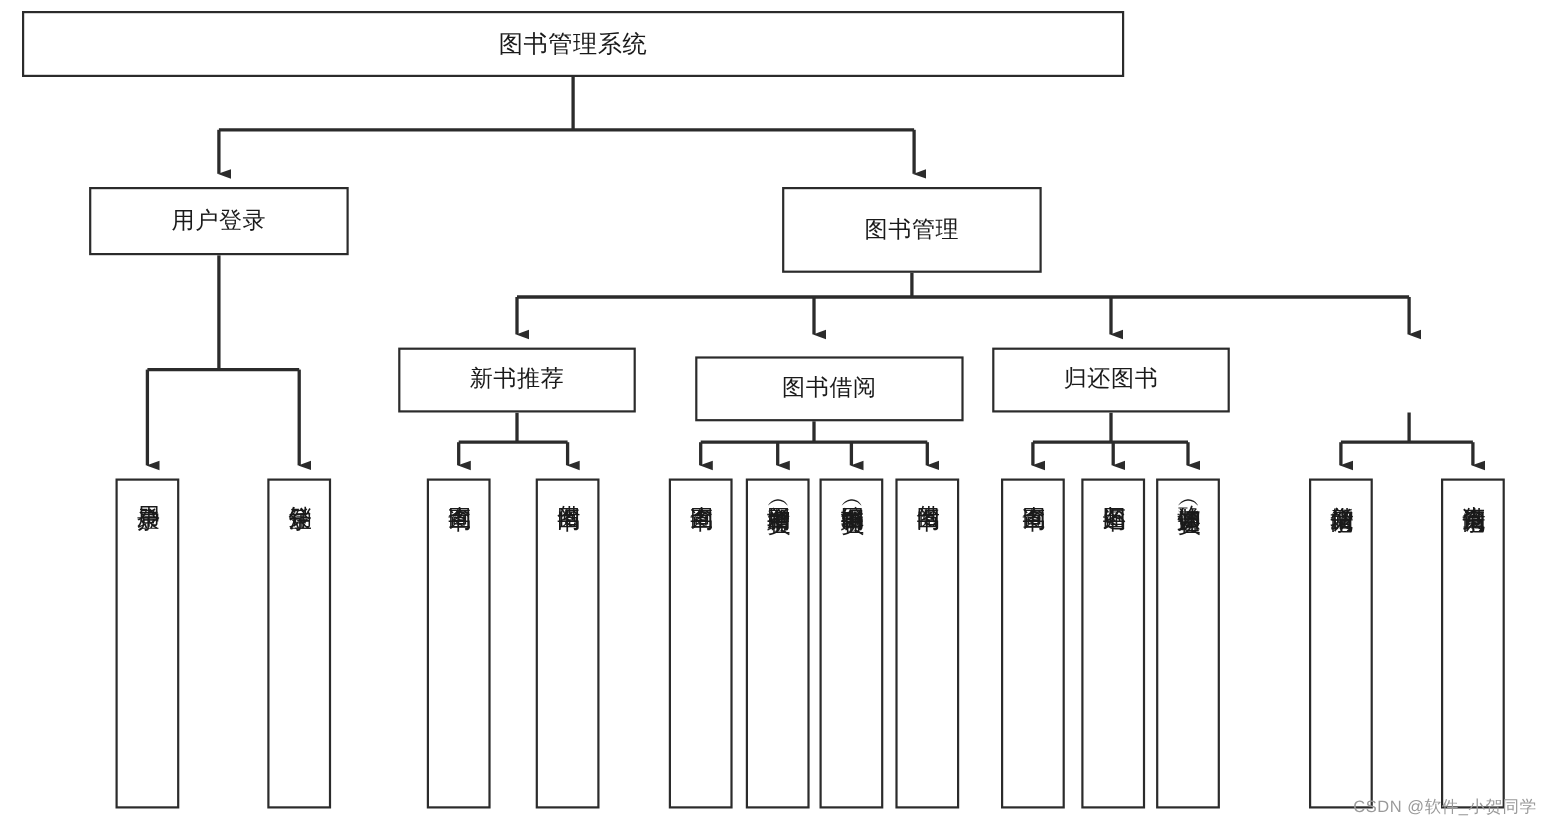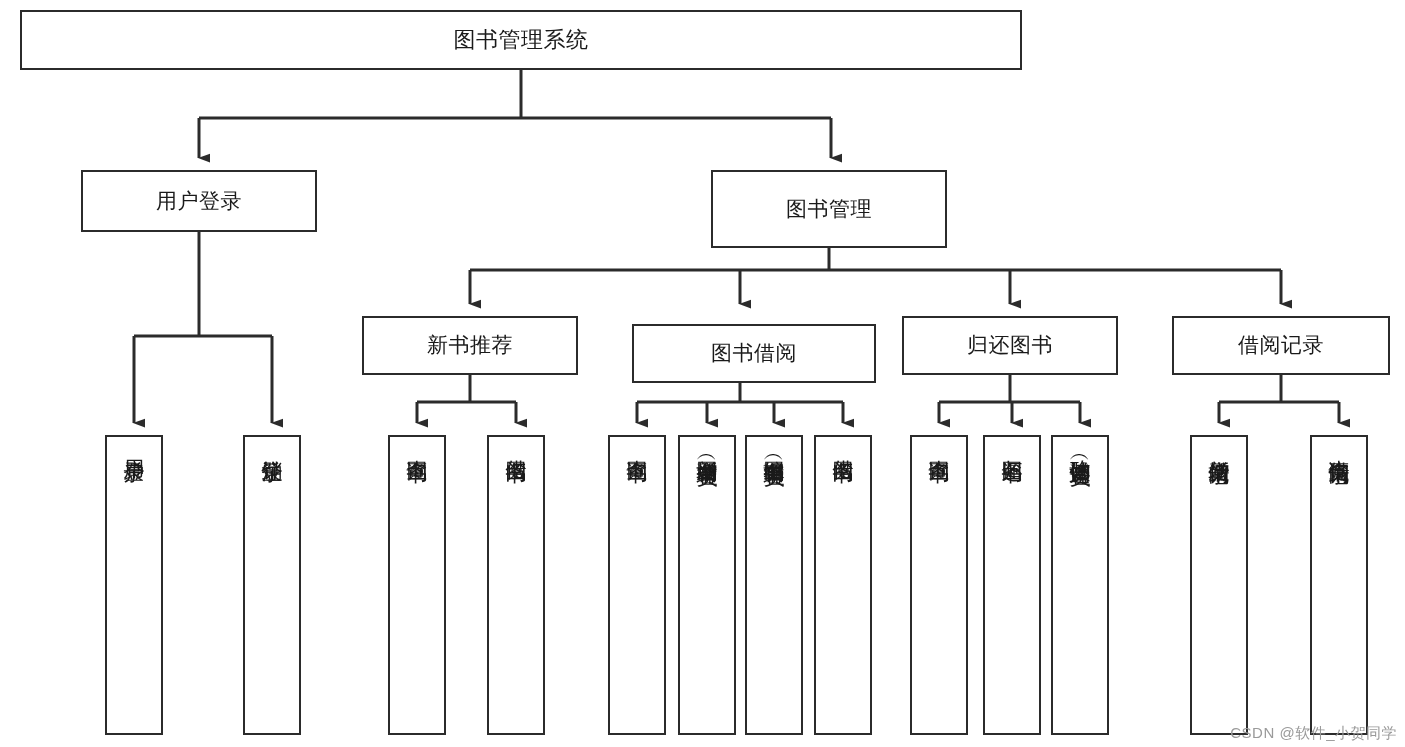--- a/index.html
+++ b/index.html
@@ -140,23 +140,20 @@
 
   <div class="node horizontal" style="left: 362px; top: 316px; width: 216px; height: 59px;">
     <span class="label">新书推荐</span>
   </div>
   <div class="node horizontal" style="left: 632px; top: 324px; width: 244px; height: 59px;">
     <span class="label">图书借阅</span>
   </div>
   <div class="node horizontal" style="left: 902px; top: 316px; width: 216px; height: 59px;">
     <span class="label">归还图书</span>
   </div>
-  <div class="node horizontal" style="left: 1172px; top: 316px; width: 218px; height: 59px;">
-    <span class="label">借阅记录</span>
-  </div>
 
   <div class="node vertical" style="left: 105px; top: 435px; width: 58px; height: 300px;">
     <span class="label">用户登录</span>
   </div>
   <div class="node vertical" style="left: 243px; top: 435px; width: 58px; height: 300px;">
     <span class="label">注销登录</span>
   </div>
   <div class="node vertical" style="left: 388px; top: 435px; width: 58px; height: 300px;">
     <span class="label">查询图书</span>
   </div>

